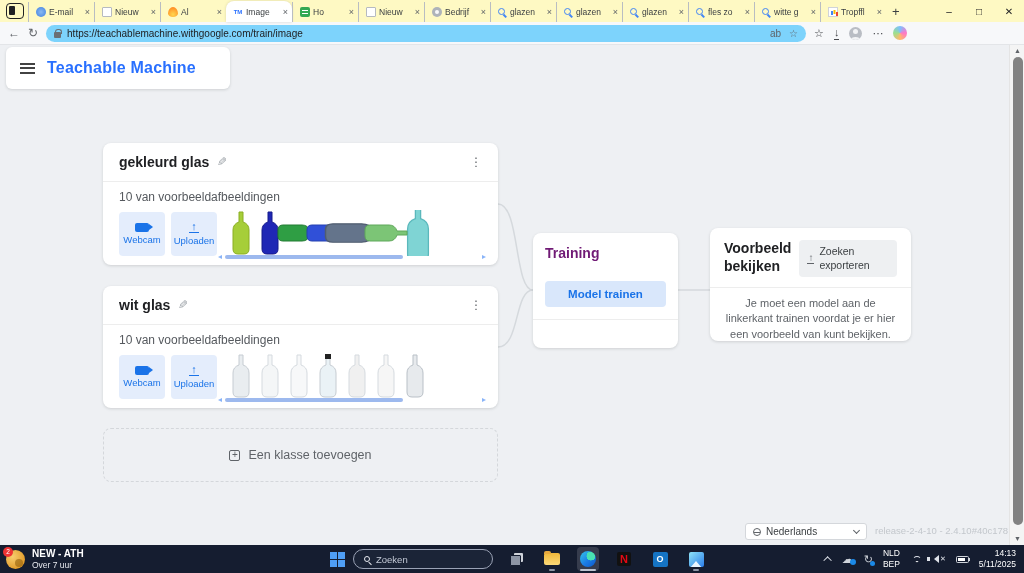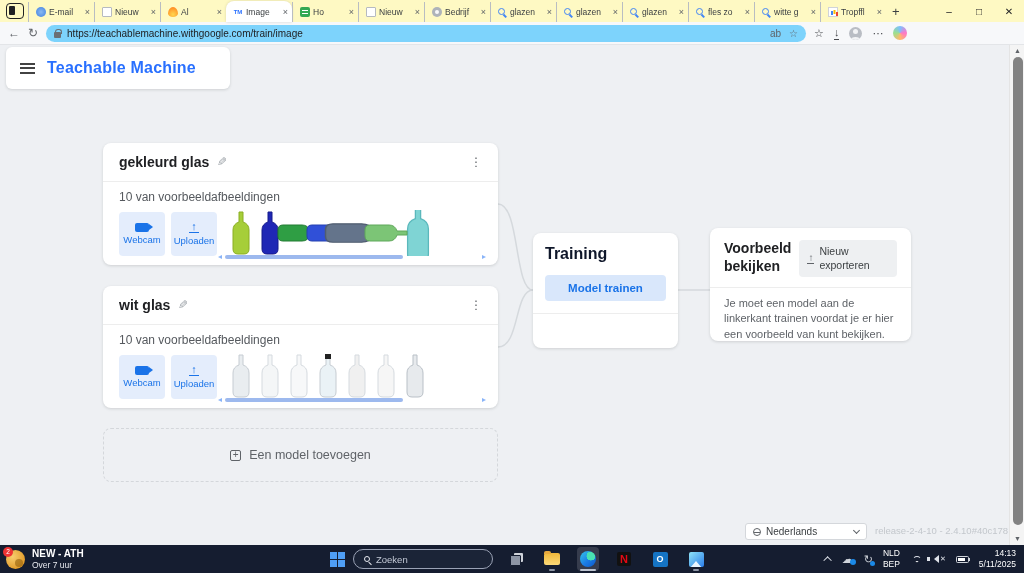--- a/index.html
+++ b/index.html
@@ -71,34 +71,34 @@
   .up-ic { font-size:11px; line-height:9px; border-bottom:1.5px solid var(--accent,#1a73e8); padding:0 2px 1px; font-weight:bold; }
   .thumbs { flex:1; display:flex; align-items:center; gap:9px; overflow:hidden; height:46px; padding-left:8px; }
   .thumb { flex:0 0 auto; display:flex; align-items:center; justify-content:center; }
   .thumb.side { transform:rotate(90deg); }
   .hscroll { position:absolute; left:122px; width:178px; bottom:5px; height:4px; background:#9db9ee; border-radius:2px; }
   .hscroll::before, .hscroll::after { content:""; position:absolute; top:-0.5px; border-top:2.5px solid transparent; border-bottom:2.5px solid transparent; }
   .hscroll::before { left:-7px; border-right:4px solid #8ab4f8; }
   .hscroll::after { right:-83px; border-left:4px solid #8ab4f8; }
 
   .training-card { left:533px; top:188px; width:145px; height:115px; padding:12px 12px 0; }
-  .tr-title { font-size:16px; font-weight:bold; color:#0f172a; margin-bottom:12px; }
+  .tr-title { font-size:14px; font-weight:bold; color:#701a75; margin-bottom:20px; }
   .train-btn { width:121px; height:26px; background:#d9e7fb; color:var(--accent,#1a73e8); border:none; border-radius:4px; font-family:inherit; font-size:11.5px; font-weight:bold; }
   .tr-div { border-top:1px solid #ededed; margin:12px -12px 0; }
   .tr-foot { display:flex; align-items:center; justify-content:space-between; padding:9px 2px; color:#80868b; font-size:11.5px; }
   .chev { width:7px; height:7px; border-right:1.5px solid #5f6368; border-bottom:1.5px solid #5f6368; transform:rotate(45deg); margin-top:-4px; }
 
   .preview-card { left:710px; top:183px; width:201px; height:113px; padding:12px 14px; }
   .pv-head { display:flex; justify-content:space-between; gap:8px; }
   .pv-title { font-size:14px; font-weight:bold; color:#202124; line-height:1.25; width:72px; }
   .export-btn { background:#eef0f2; border:none; border-radius:4px; font-family:inherit; font-size:10.5px; color:#3c4043; padding:5px 10px 5px 8px; display:flex; align-items:center; gap:5px; height:37px; }
   .exp-ic { font-size:10px; line-height:8px; border-bottom:1.2px solid #5f6368; color:#5f6368; padding:0 1px 1px; }
   .exp-lbl { text-align:left; line-height:1.25; }
   .pv-div { border-top:1px solid #ededed; margin:10px -14px 8px; }
-  .pv-body { font-size:11px; color:#5f6368; line-height:1.4; }
+  .pv-body { font-size:11px; color:#5f6368; line-height:1.4;text-align:center; }
 
   .add-class { left:103px; top:383px; width:395px; height:54px; border:1.5px dashed #d4d7db; border-radius:8px; position:absolute; display:flex; align-items:center; justify-content:center; gap:8px; color:#5f6368; font-size:12.5px; }
   .plusbox { width:11px; height:11px; border:1.2px solid #5f6368; border-radius:2px; display:inline-flex; align-items:center; justify-content:center; font-size:10px; line-height:1; }
 
   .lang-select { position:absolute; left:745px; top:478px; width:122px; height:17px; background:#fff; border:1px solid #d4d7db; border-radius:3px; display:flex; align-items:center; gap:5px; padding:0 7px; font-size:10px; color:#3c4043; }
   .globe-ic { width:8px; height:8px; border:1px solid #5f6368; border-radius:50%; position:relative; overflow:hidden; }
   .globe-ic::after { content:""; position:absolute; top:3px; left:-1px; right:-1px; border-top:1px solid #5f6368; }
   .lang-chev { margin-left:auto; width:5px; height:5px; border-right:1.2px solid #5f6368; border-bottom:1.2px solid #5f6368; transform:rotate(45deg); margin-top:-2px; }
   .release { position:absolute; left:875px; top:480px; font-size:9.5px; color:#c3c7cc; }
 
@@ -394,30 +394,30 @@
     <div class="tr-title">Training</div>
     <button class="train-btn">Model trainen</button>
     <div class="tr-div"></div>
   </div>
 
   <div class="card preview-card">
     <div class="pv-head">
       <div class="pv-title">Voorbeeld bekijken</div>
       <button class="export-btn">
         <span class="exp-ic">↑</span>
-        <span class="exp-lbl">Nieuw exporteren</span>
+        <span class="exp-lbl">Zoeken exporteren</span>
       </button>
     </div>
     <div class="pv-div"></div>
     <div class="pv-body">Je moet een model aan de linkerkant trainen voordat je er hier een voorbeeld van kunt bekijken.</div>
   </div>
 
   <div class="add-class">
     <span class="plusbox">+</span>
-    <span>Een model toevoegen</span>
+    <span>Een klasse toevoegen</span>
   </div>
 
   <div class="lang-select">
     <span class="globe-ic"></span>
     <span>Nederlands</span>
     <span class="lang-chev"></span>
   </div>
   <div class="release">release-2-4-10 - 2.4.10#40c178</div>
 
   <div class="vscroll">

